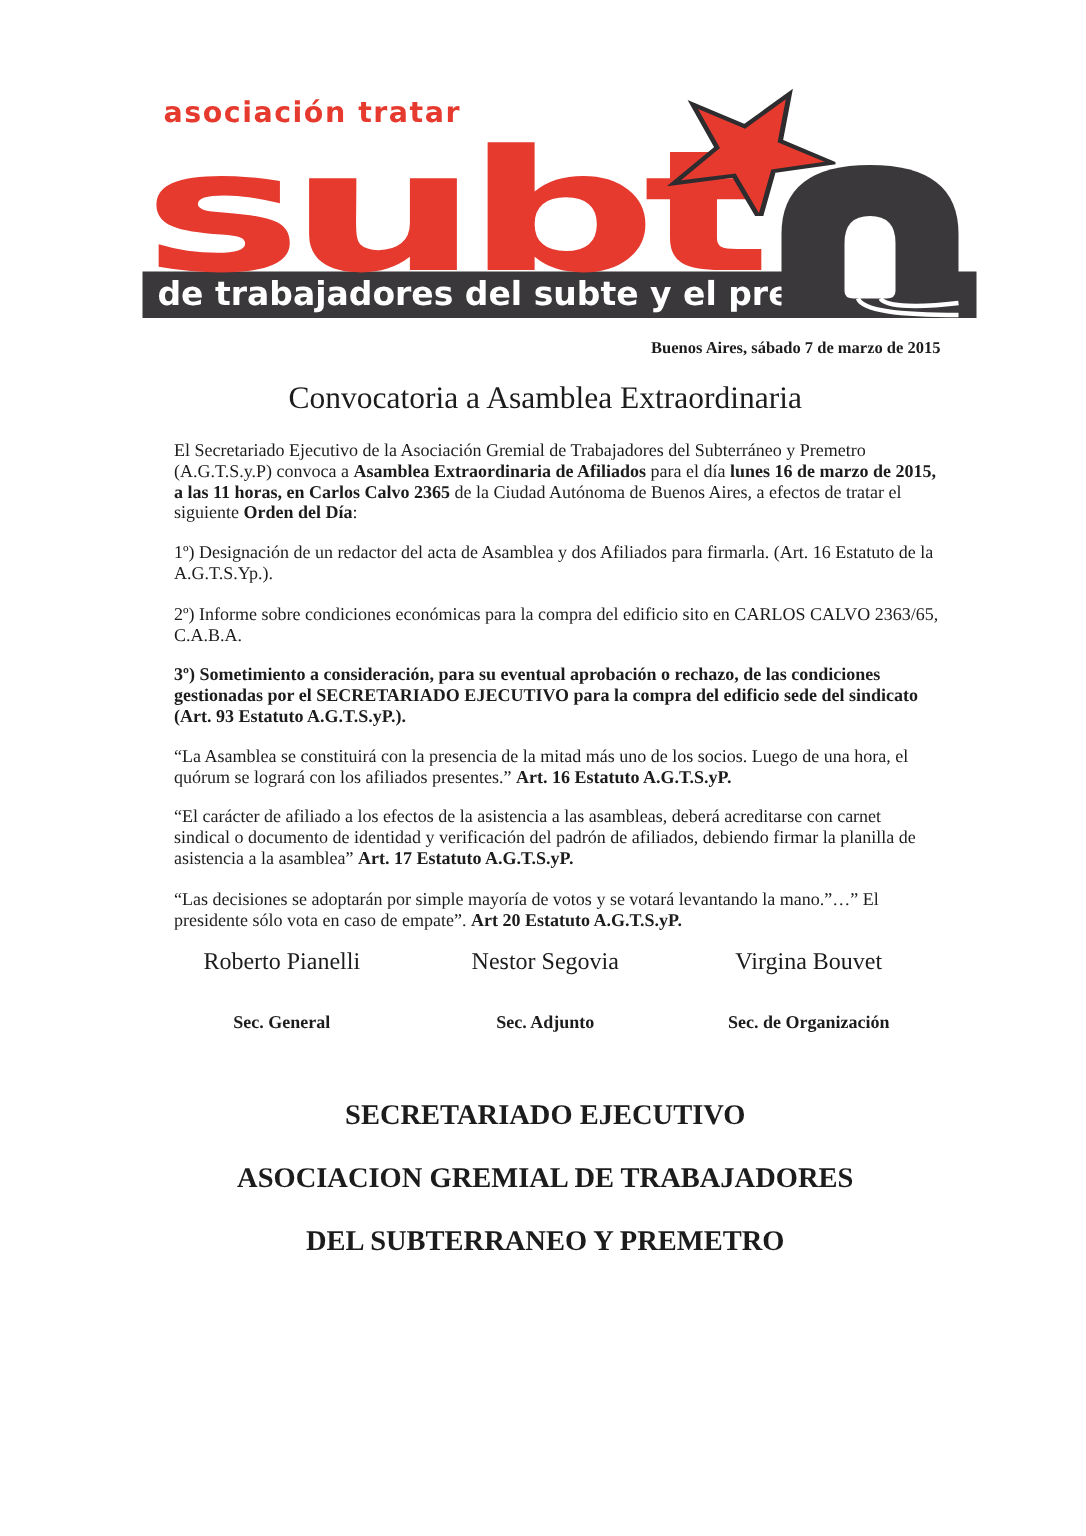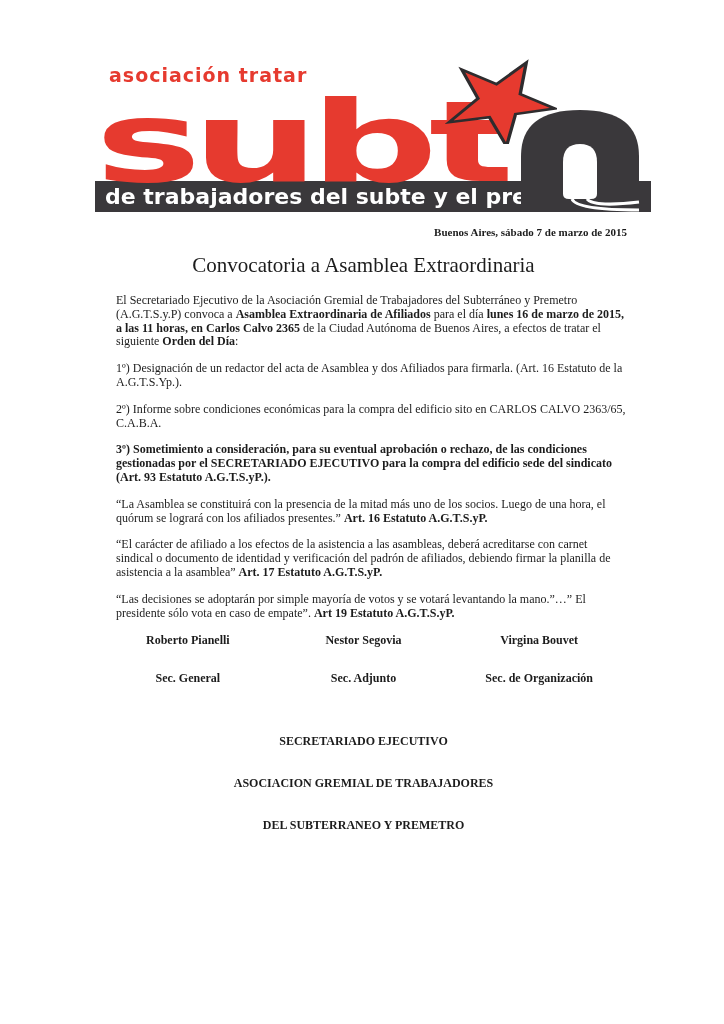--- a/index.html
+++ b/index.html
@@ -35,25 +35,25 @@
   .dateline { margin-top:14px; text-align:right; font-weight:bold; font-size:11px; }
   .doc-title { margin:15px 0 0 0; text-align:center; font-weight:normal; font-size:21px; }
   .doc-body { margin-top:16px; }
   .doc-body p { margin:0 0 13px 16px; font-size:12px; line-height:1.15; text-align:left; }
   .doc-body p b { font-weight:bold; }
   
   .signatures {
     margin-top:9px; display:grid; grid-template-columns:1fr 1fr 1fr;
   }
   .sig-col { text-align:center; }
-  .sig-name { font-weight:bold; font-size:12px; }
+  .sig-name { font-weight:normal; font-size:16px; }
   .sig-role { font-weight:bold; font-size:12px; margin-top:23px; }
   
   .footer { margin-top:47px; text-align:center; }
-  .footer-line { font-weight:bold; font-size:12px; line-height:16px; margin-bottom:26px; }
+  .footer-line { font-weight:bold; font-size:19px; line-height:16px; margin-bottom:26px; }
 </style>
 </head>
 <body>
 
 <div class="page">
 
   <header class="logo">
     <div class="logo-band">
       <span>de trabajadores del subte y el premetro</span>
     </div>
@@ -77,21 +77,21 @@
     <div class="dateline">Buenos Aires, sábado 7 de marzo de 2015</div>
     <h1 class="doc-title">Convocatoria a Asamblea Extraordinaria</h1>
 
     <main class="doc-body">
         <p><span>El Secretariado Ejecutivo de la Asociación Gremial de Trabajadores del Subterráneo y Premetro (A.G.T.S.y.P) convoca a </span><b>Asamblea Extraordinaria de Afiliados</b><span> para el día </span><b>lunes 16 de marzo de 2015, a las 11 horas, en Carlos Calvo 2365</b><span> de la Ciudad Autónoma de Buenos Aires, a efectos de tratar el siguiente </span><b>Orden del Día</b><span>:</span></p>
         <p><span>1º) Designación de un redactor del acta de Asamblea y dos Afiliados para firmarla. (Art. 16 Estatuto de la A.G.T.S.Yp.).</span></p>
         <p><span>2º) Informe sobre condiciones económicas para la compra del edificio sito en CARLOS CALVO 2363/65, C.A.B.A.</span></p>
         <p><b>3º) Sometimiento a consideración, para su eventual aprobación o rechazo, de las condiciones gestionadas por el SECRETARIADO EJECUTIVO para la compra del edificio sede del sindicato (Art. 93 Estatuto A.G.T.S.yP.).</b></p>
         <p><span>“La Asamblea se constituirá con la presencia de la mitad más uno de los socios. Luego de una hora, el quórum se logrará con los afiliados presentes.” </span><b>Art. 16 Estatuto A.G.T.S.yP.</b></p>
         <p><span>“El carácter de afiliado a los efectos de la asistencia a las asambleas, deberá acreditarse con carnet sindical o documento de identidad y verificación del padrón de afiliados, debiendo firmar la planilla de asistencia a la asamblea” </span><b>Art. 17 Estatuto A.G.T.S.yP.</b></p>
-        <p><span>“Las decisiones se adoptarán por simple mayoría de votos y se votará levantando la mano.”…” El presidente sólo vota en caso de empate”. </span><b>Art 19 Estatuto A.G.T.S.yP.</b></p>
+        <p><span>“Las decisiones se adoptarán por simple mayoría de votos y se votará levantando la mano.”…” El presidente sólo vota en caso de empate”. </span><b>Art 20 Estatuto A.G.T.S.yP.</b></p>
       </main>
 
     <div class="signatures">
         <div class="sig-col">
           <div class="sig-name">Roberto Pianelli</div>
           <div class="sig-role">Sec. General</div>
         </div>
         <div class="sig-col">
           <div class="sig-name">Nestor Segovia</div>
           <div class="sig-role">Sec. Adjunto</div>

